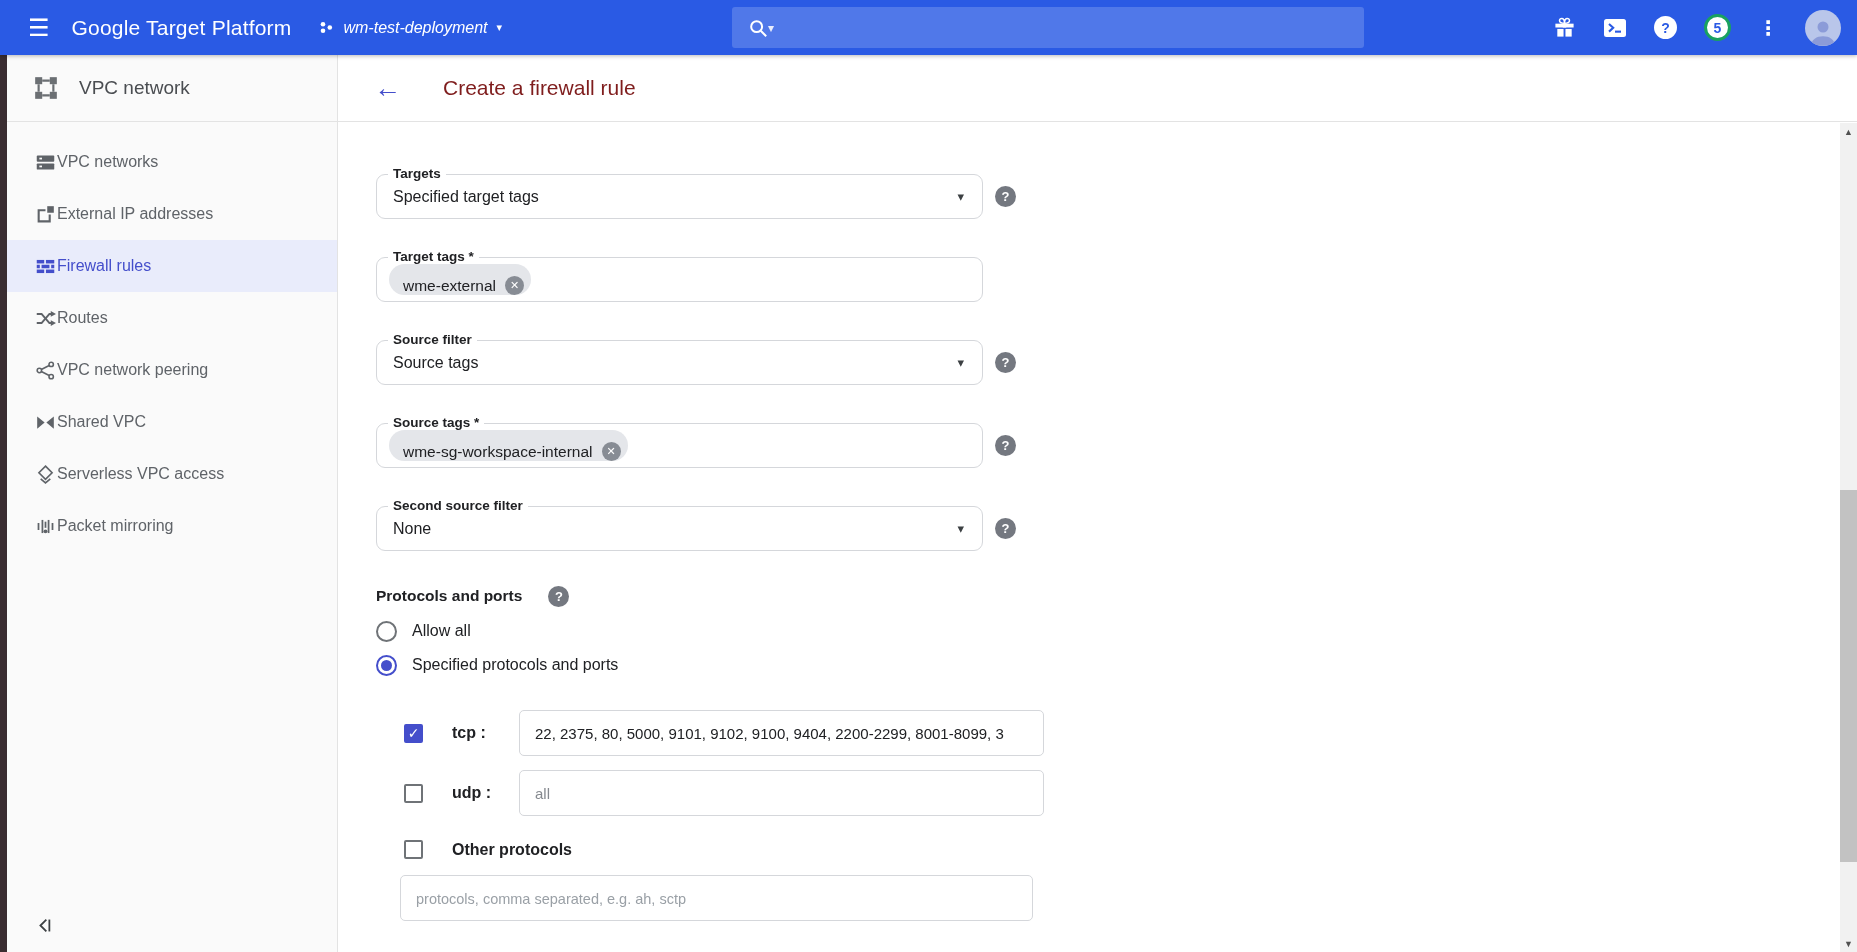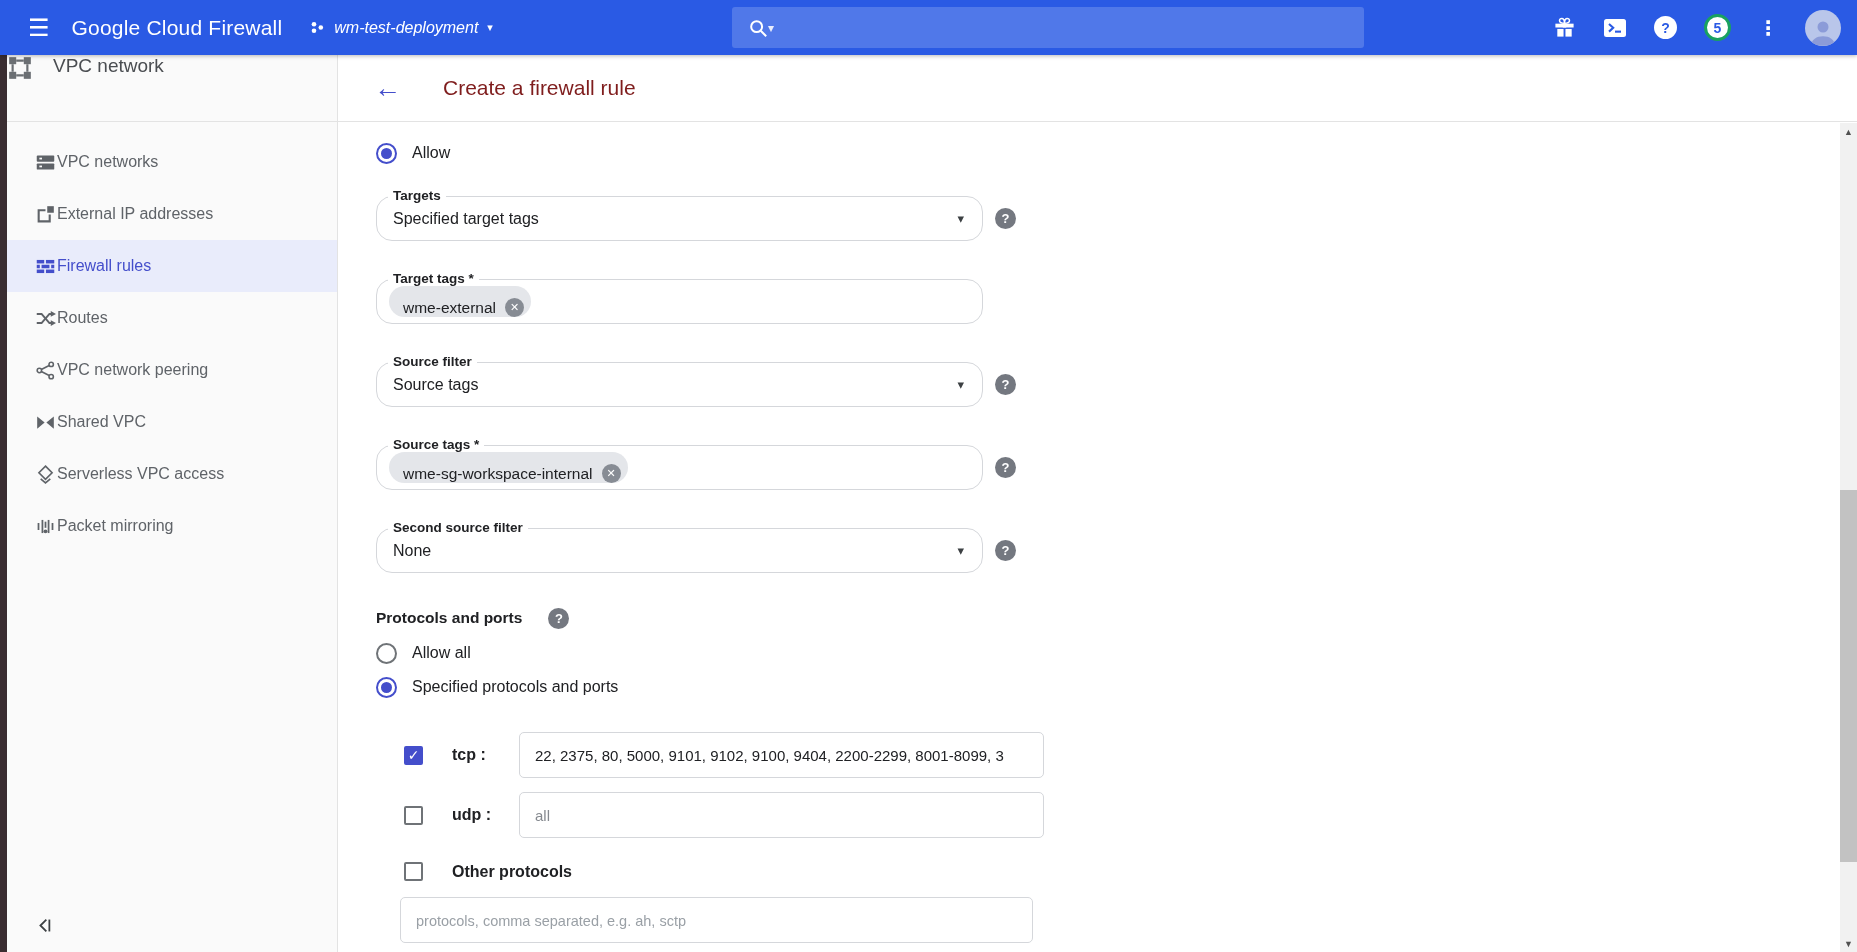--- a/index.html
+++ b/index.html
@@ -25,22 +25,22 @@
   .dots { font-size:20px; font-weight:bold; cursor:pointer; }
   .avatar { width:36px; height:36px; border-radius:50%; background:#b9c6ea; overflow:hidden; display:flex;
             align-items:flex-end; justify-content:center; cursor:pointer; }
 
   
   .edge { position:absolute; left:0; top:55px; width:7px; bottom:0; background:#3a2d31; z-index:8; }
 
   
   .sidebar { position:absolute; left:7px; top:55px; width:331px; bottom:0; background:#fafafa;
              border-right:1px solid #e3e3e3; }
-  .side-head { height:67px; border-bottom:1px solid #e3e3e3; display:flex; align-items:flex-start;
-               gap:20px; color:#5f6368; }
+  .side-head { height:67px; border-bottom:1px solid #e3e3e3; display:flex; align-items:center;
+               padding-left:26px; gap:20px; color:#5f6368; }
   .side-title { font-size:19px; color:#4a4d51; }
   .nav { padding-top:14px; }
   .nav-item { height:52px; display:flex; align-items:center; padding-left:26px; 
               color:#5f6368; font-size:16px; cursor:pointer; }
   .nav-item .nicon { width:24px; height:24px; display:flex; align-items:center; justify-content:center; }
   .nav-item.selected { background:#e9ecfb; color:#444ecb; }
   .collapse { position:absolute; left:30px; bottom:18px; color:#3c4043; cursor:pointer; }
 
   
   .main { position:absolute; left:338px; top:55px; right:0; bottom:0; background:#fff; overflow:hidden; }
@@ -50,21 +50,21 @@
 
   .form { position:relative; padding:20px 0 0 38px; }
   .radio-row { display:flex; align-items:center; gap:15px; height:22px; margin-bottom:12px; cursor:pointer; }
   .radio { width:21px; height:21px; border-radius:50%; border:2px solid #6f7377; background:#fff; position:relative; flex:0 0 auto; }
   .radio.on { border-color:#444ecb; }
   .radio.on::after { content:""; position:absolute; inset:3px; border-radius:50%; background:#444ecb; }
   .rlabel { font-size:16px; color:#202124; }
 
   .frow { display:flex; align-items:center; margin-top:38px; }
   .frow.first { margin-top:32px; }
-  .field { position:relative; width:607px; height:45px; border:1px solid #d5d7db; border-radius:16px;
+  .field { position:relative; width:607px; height:45px; border:1px solid #d5d7db; border-radius:9px;
            background:#fff; display:flex; align-items:center; padding:0 16px; cursor:pointer; }
   .flabel { position:absolute; top:-9px; left:11px; background:#fff; padding:0 5px; font-size:13.5px;
             font-weight:bold; color:#202124; white-space:nowrap; }
   .fvalue { font-size:16px; color:#202124; flex:1; }
   .fcaret { color:#3c4043; font-size:13px; margin-right:2px; }
   .helpdot { width:21px; height:21px; border-radius:50%; background:#747880; color:#fff; font-weight:bold;
              font-size:13px; display:flex; align-items:center; justify-content:center; margin-left:12px;
              flex:0 0 auto; cursor:pointer; }
   .chip { display:flex; align-items:flex-end; gap:9px; background:#e4e6ea; border-radius:16px; height:31px;
           padding:0 7px 0 14px; font-size:15.5px; color:#202124; margin-left:-4px; }
@@ -97,21 +97,21 @@
   .sb-up { top:0; } .sb-down { bottom:0; }
   .sb-thumb { position:absolute; left:0; top:367px; width:17px; height:372px; background:#c2c2c2; cursor:pointer; }
 
   svg { display:block; }
 </style>
 </head>
 <body>
 
 <header class="appbar">
   <span class="menu">☰</span>
-  <span class="brand">Google Cloud Firewall</span>
+  <span class="brand">Google Target Platform</span>
   <div class="project">
     <svg width="15" height="15" viewBox="0 0 15 15" fill="#fff">
       <circle cx="4" cy="4.2" r="2.3"></circle>
         <circle cx="4" cy="10.8" r="2.3"></circle>
         <circle cx="10.8" cy="7.5" r="2.3"></circle>
     </svg>
     <span>wm-test-deployment</span>
     <span class="caret">▾</span>
   </div>
   <div class="searchbar">
@@ -255,24 +255,20 @@
 </aside>
 
 <main class="main">
   <div class="page-head">
     <span class="back">←</span>
     <h1 class="page-title">Create a firewall rule</h1>
   </div>
 
   <div class="form">
 
-    <div class="radio-row">
-      <span class="radio on"></span>
-      <span class="rlabel">Allow</span>
-    </div>
 
     <div class="frow first">
       <div class="field">
         <span class="flabel">Targets</span>
         <span class="fvalue">Specified target tags</span>
         <span class="fcaret">▾</span>
       </div>
       <span class="helpdot">?</span>
     </div>
 

